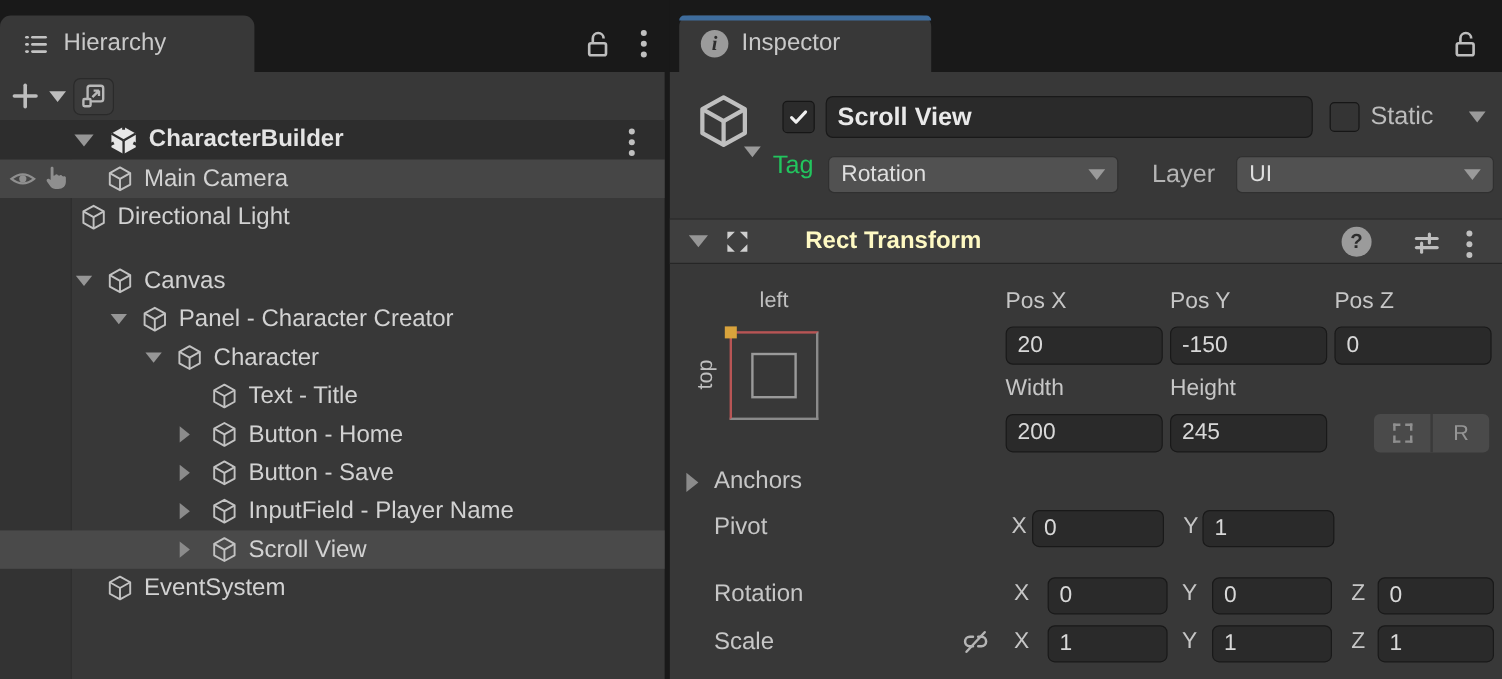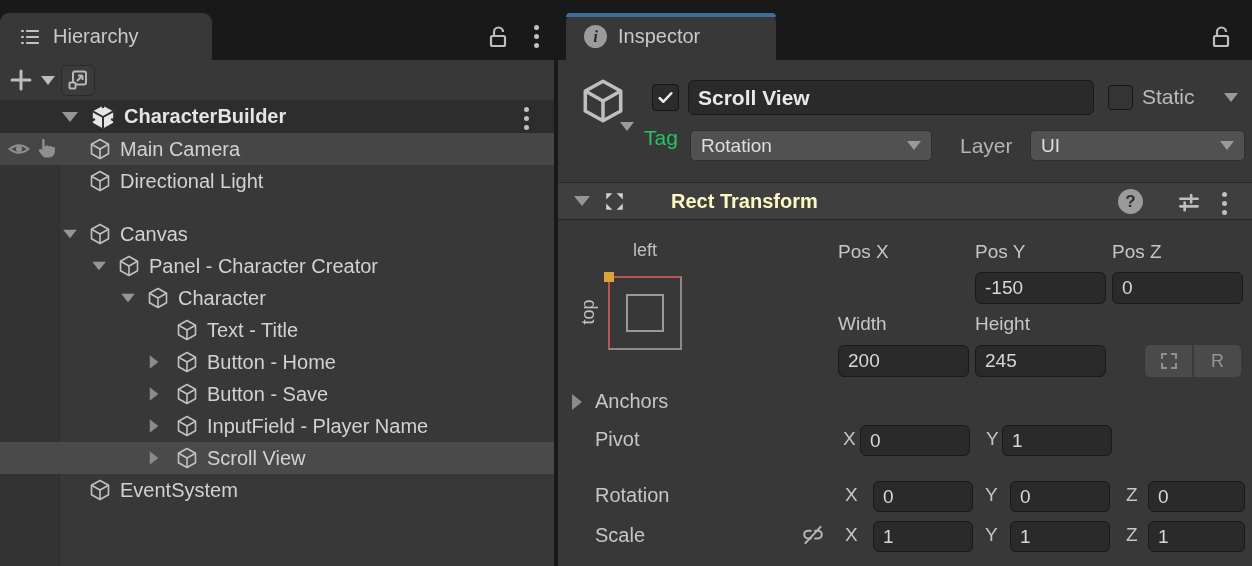--- a/index.html
+++ b/index.html
@@ -165,21 +165,21 @@
           </svg>
           <span>Main Camera</span>
           <svg class="gutter-ico" style="left:6px;" width="26" height="24" viewBox="0 0 24 24">
             <path d="M2.5 12 Q12 4.5 21.5 12 Q12 19.5 2.5 12 Z" fill="none" stroke="#8f8f8f" stroke-width="1.8"></path>
             <circle cx="12" cy="12" r="3" fill="#8f8f8f"></circle>
           </svg>
           <svg class="gutter-ico" style="left:33px;" width="24" height="24" viewBox="0 0 24 24">
             <path d="M9.2 3.2c0-1.6 2.4-1.6 2.4 0v6.2l1.3-.4c.4-1 2-1 2.4.1l1.2.3c.5-.8 2-.6 2.3.3l1.1.4c.7-.5 2-.1 2 1v3.4c0 3.6-2.6 6-6.4 6h-2.3c-1.6 0-3.2-.8-4.1-2.1l-3-4.2c-.9-1.3.6-2.8 1.9-2l1.2.9z" fill="#8f8f8f"></path>
           </svg>
         </div>
-        <div class="hrow" style="padding-left: 62px;">
+        <div class="hrow" style="padding-left: 40px;">
           <span class="arrow-slot"></span>
           <svg class="cube-ico" width="24" height="24" viewBox="0 0 24 24">
             <g fill="none" stroke="#c2c2c2" stroke-width="1.6" stroke-linejoin="round">
               <polygon points="12,2.5 20.5,7.2 20.5,16.8 12,21.5 3.5,16.8 3.5,7.2"></polygon>
               <polyline points="3.5,7.2 12,12 20.5,7.2"></polyline>
               <line x1="12" y1="12" x2="12" y2="21.5"></line>
             </g>
           </svg>
           <span>Directional Light</span>
         </div>
@@ -376,20 +376,21 @@
     <span class="abs" style="left:50px;top:180px;width:74px;text-align:center;font-size:18px;color:#c0c0c0;">left</span>
     <span class="abs" style="left:30px;top:252px;transform:translate(-50%,-50%) rotate(-90deg);font-size:18px;color:#c0c0c0;">top</span>
     <div id="anchor-box">
       <div id="anchor-dot"></div>
       <div id="anchor-inner"></div>
     </div>
 
     <span class="abs ilabel" style="left:280px;top:181px;">Pos X</span>
     <span class="abs ilabel" style="left:417px;top:181px;">Pos Y</span>
     <span class="abs ilabel" style="left:554px;top:181px;">Pos Z</span>
+    <input class="abs ifield" style="left: 280px; top: 212px; width: 131px; height: 32px;" value="20">
     <input class="abs ifield" style="left: 417px; top: 212px; width: 131px; height: 32px;" value="-150">
     <input class="abs ifield" style="left: 554px; top: 212px; width: 131px; height: 32px;" value="0">
     <span class="abs ilabel" style="left:280px;top:253px;">Width</span>
     <span class="abs ilabel" style="left:417px;top:253px;">Height</span>
     <input class="abs ifield" style="left: 280px; top: 285px; width: 131px; height: 32px;" value="200">
     <input class="abs ifield" style="left: 417px; top: 285px; width: 131px; height: 32px;" value="245">
     <div id="wh-btns">
       <div>
           <span class="dashed-sq"></span>
         </div>

